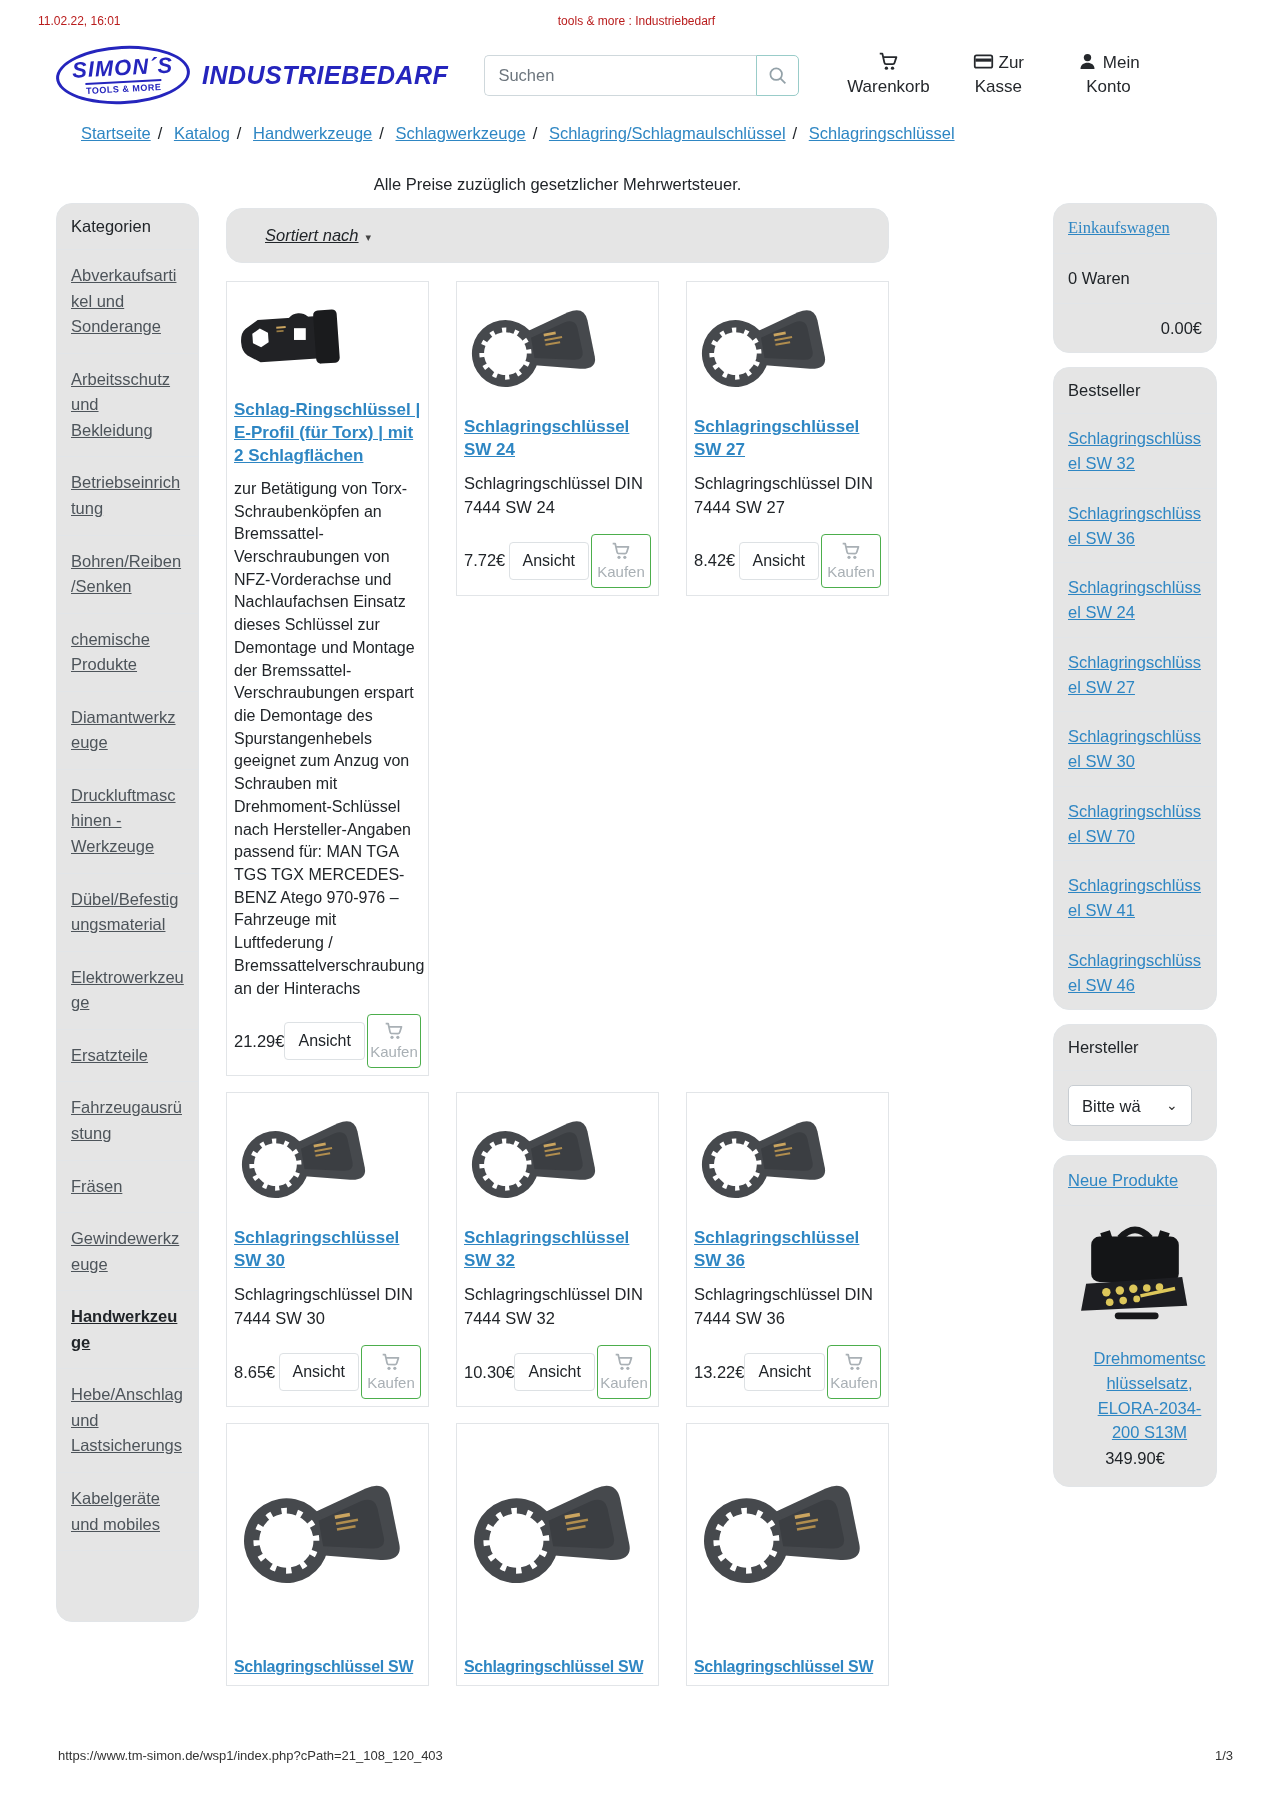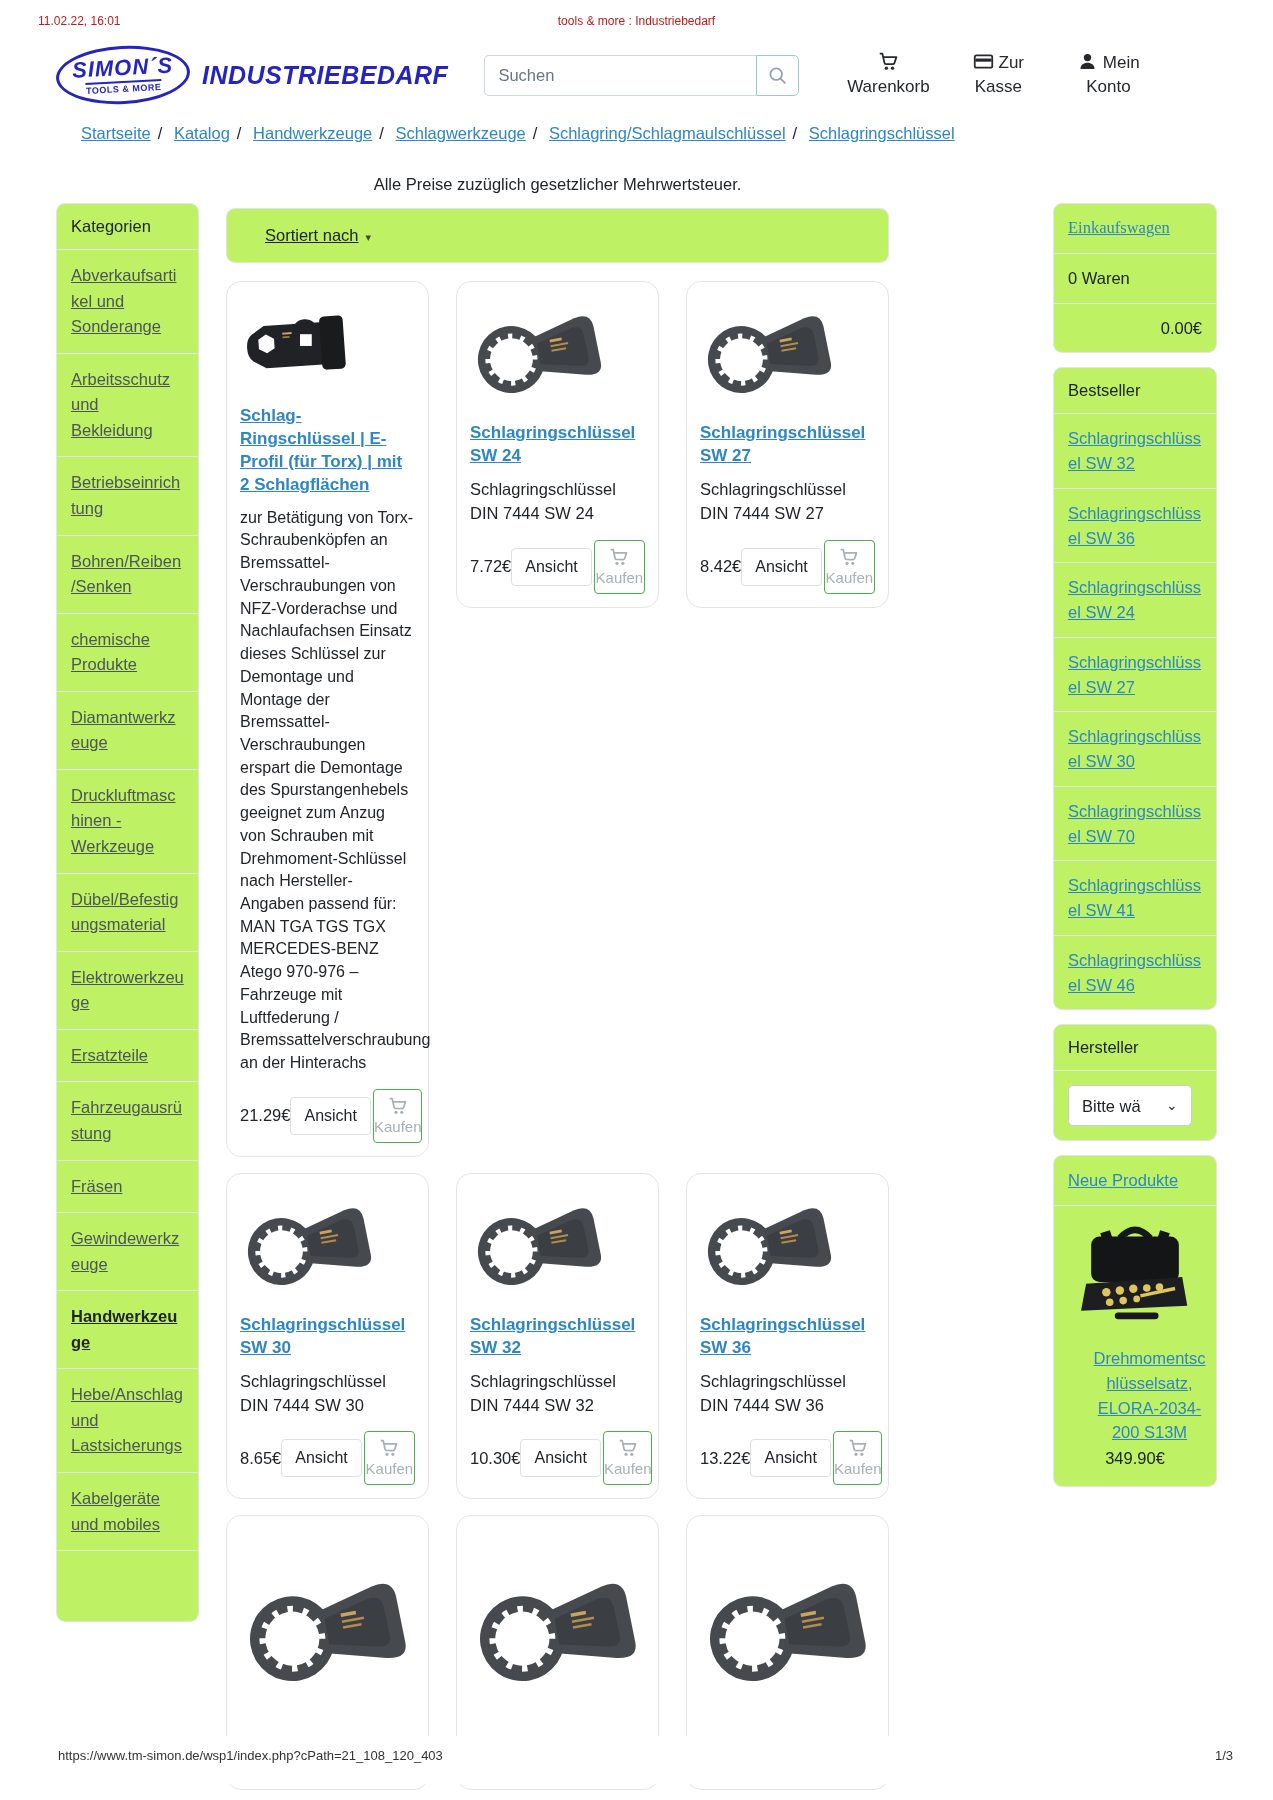--- a/index.html
+++ b/index.html
@@ -43,40 +43,40 @@
         font-size:17px; line-height:1.4;}
   .hnav svg{vertical-align:-4px;}
 
   
   .breadcrumb{padding:20px 56px 0 66px; font-size:16.5px;margin-left:15px;}
   .breadcrumb a{color:var(--accent); text-decoration:underline;}
   .breadcrumb .sep{color:var(--text); margin:0 7px; text-decoration:none;}
 
   
   .main{display:flex; align-items:flex-start; padding:0 56px; margin-top:6px;}
-  .panel{border:1px solid var(--border); border-radius:9px; background:#bef264;}
+  .panel{border:1px solid var(--border); border-radius:16px; background:#e5e5e5;}
   .panel-head{padding:13px 14px; border-bottom:1px solid var(--border); font-size:16.5px;}
 
   .cats{width:143px; margin-right:27px; margin-top:54px;}
   .cat-item{display:block; padding:13px 14px; border-bottom:1px solid var(--border);
         color:var(--cat-link); text-decoration:underline; font-size:16.5px; line-height:1.55;
         overflow-wrap:anywhere;}
   .cat-item.active{font-weight:bold; color:var(--text);}
   .cat-tail{height:70px;}
 
   .center{width:663px;}
   .notice{margin-top:26px; text-align:center; font-size:16.5px;}
   .sortbar{margin-top:14px; padding:17px 0 17px 38px;}
-  .sort-toggle{color:var(--text); font-size:16.5px; text-decoration:none;}
+  .sort-toggle{color:var(--text); font-size:16.5px; text-decoration:none;font-style:italic;}
   .sort-toggle .lbl{text-decoration:underline;}
   .sort-toggle .caret{font-size:11px; margin-left:7px; color:#444;}
 
   .grid{display:grid; grid-template-columns:repeat(3,203px); justify-content:space-between;
         row-gap:16px; margin-top:18px; align-items:start;}
-  .card{border:1px solid var(--border); border-radius:15px; padding:13px; background:#fff;}
+  .card{border:1px solid var(--border); border-radius:0; padding:7px; background:#fff;}
   .pimg svg{display:block;}
   .ptitle{display:block; color:var(--accent); font-weight:bold; text-decoration:underline;
         font-size:17px; line-height:1.35; margin-top:6px;}
   .pdesc{margin-top:10px; font-size:16.5px; line-height:1.45;}
   .prow{display:flex; align-items:center; margin-top:14px;}
   .price{font-size:16.5px;}
   .btn-view{margin-left:auto; border:1px solid #dde1e4; border-radius:4px; padding:9px 13px;
         color:var(--text); text-decoration:none; font-size:16px; background:#fff;}
   .btn-buy{border:1px solid var(--green); border-radius:4px; width:60px; padding:6px 0 7px;
         display:flex; flex-direction:column; align-items:center; color:var(--btn-muted);

